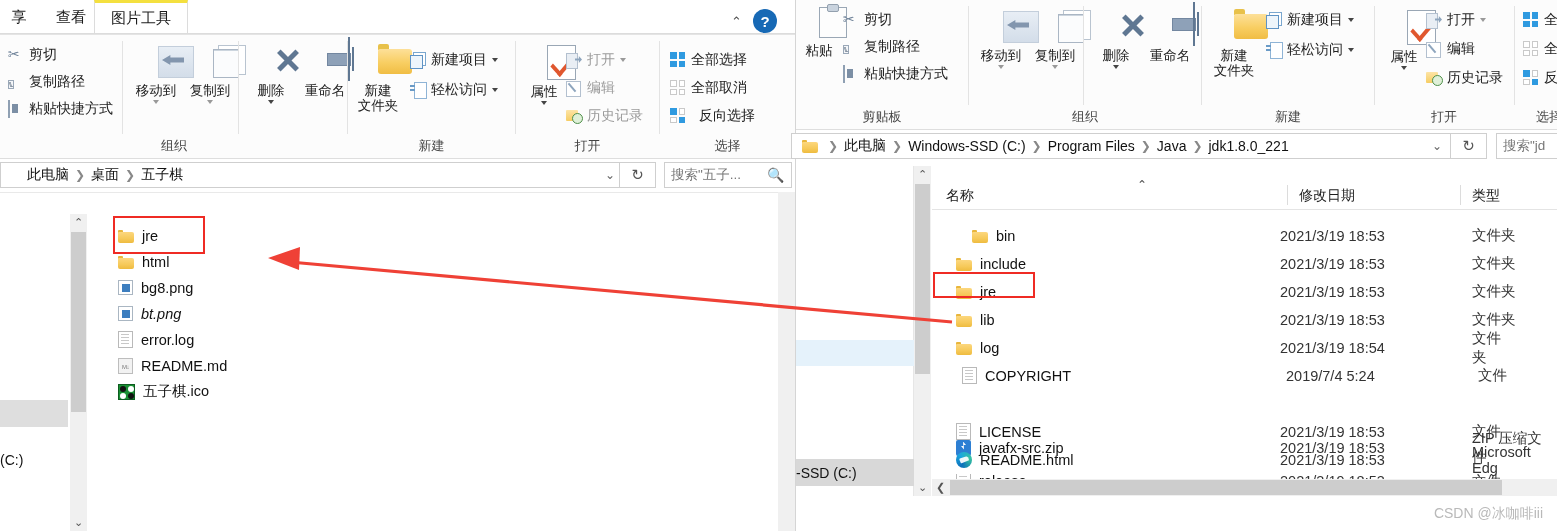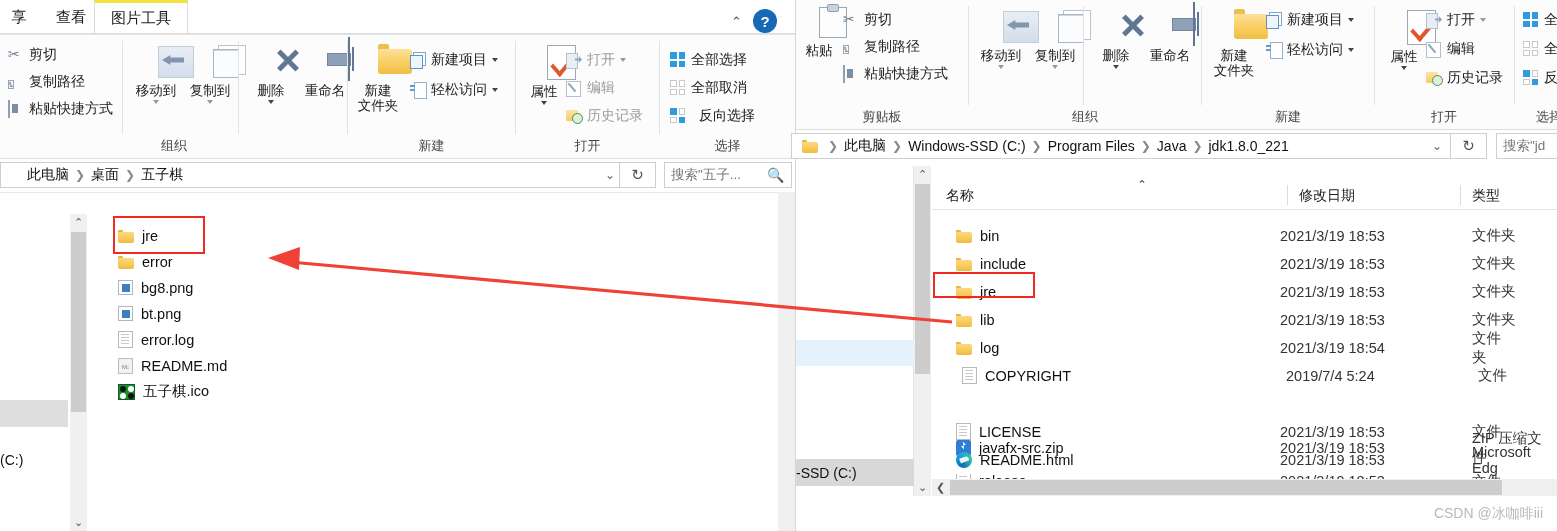--- a/index.html
+++ b/index.html
@@ -375,30 +375,30 @@
     <div style="position:absolute;left:100px;top:210px;width:300px;">
       <div class="frow" style="left:18px;top:12px;">
         <span class="nm">
           <span class="folder"></span>
           <span>jre</span>
         </span>
       </div>
       <div class="frow" style="left:18px;top:38px;">
         <span class="nm">
           <span class="folder"></span>
-          <span>error</span>
+          <span>html</span>
         </span>
       </div>
       <div class="frow" style="left:18px;top:64px;">
         <span class="nm">
           <span class="pngico"></span>
           <span>bg8.png</span>
         </span>
       </div>
-      <div class="frow" style="left:18px;top:90px;">
+      <div class="frow" style="left:18px;top:90px;font-style:italic;">
         <span class="nm">
           <span class="pngico"></span>
           <span>bt.png</span>
         </span>
       </div>
       <div class="frow" style="left:18px;top:116px;">
         <span class="nm">
           <span class="docico"></span>
           <span>error.log</span>
         </span>
@@ -612,21 +612,21 @@
       </div>
       <div class="colsep" style="left:528px;top:3px;height:20px;"></div>
       <div class="colhdr" style="left:540px;top:5px;">
         <span>类型</span>
       </div>
     </div>
 
     <div style="position:absolute;left:136px;top:212px;width:626px;">
 
       <div class="frow" style="left:0;top:10px;width:626px;">
-        <span class="nm" style="position:absolute;left:24px;">
+        <span class="nm" style="position:absolute;left:40px;">
           <span class="folder"></span>
           <span>bin</span>
         </span>
         <span style="position:absolute;left:348px;color:#333;">2021/3/19 18:53</span>
         <span style="position:absolute;left:540px;color:#333;">文件夹</span>
       </div>
 
       <div class="frow" style="left:0;top:38px;width:626px;">
         <span class="nm" style="position:absolute;left:24px;">
           <span class="folder"></span>

